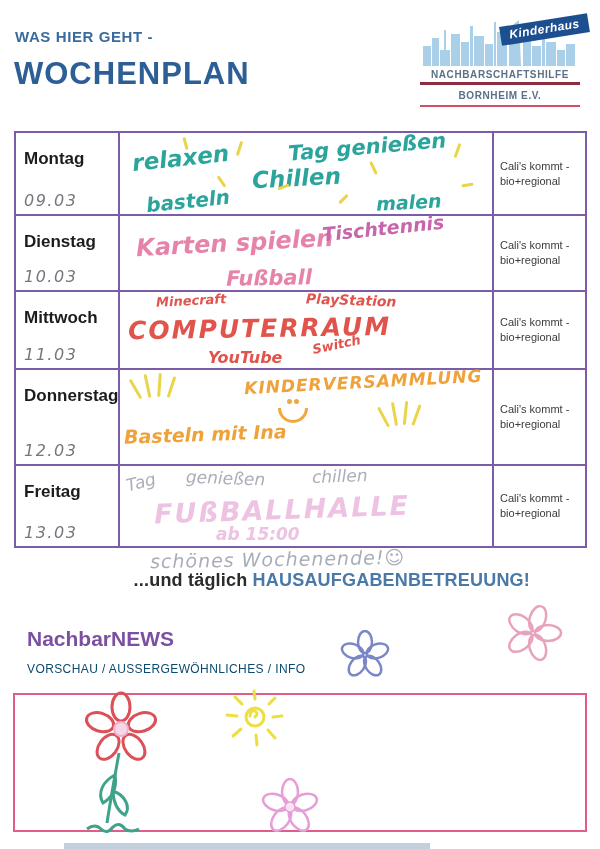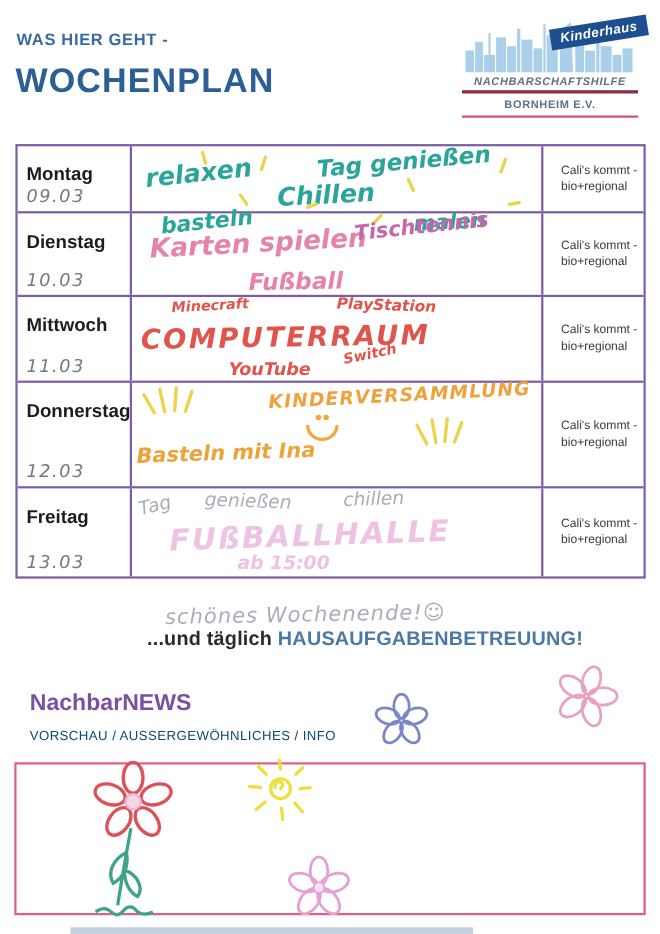--- a/index.html
+++ b/index.html
@@ -15,43 +15,43 @@
   .title{position:absolute;left:14px;top:56px;font-size:31px;font-weight:bold;
     color:#2d5f97;letter-spacing:1px;}
 
   .logo{position:absolute;left:420px;top:16px;width:160px;}
   .logo-sky{display:block;margin:0 auto;}
   .logo-badge{position:absolute;left:80px;top:4px;background:#1d4f90;color:#fff;
     font-style:italic;font-weight:bold;font-size:12px;padding:2px 9px 3px;
     transform:rotate(-9deg);letter-spacing:.5px;}
   .org-line{font-size:10px;font-weight:bold;color:#5a7187;text-align:center;
     letter-spacing:.6px;}
-  .org-line.l1{margin-top:3px;font-style:italic;}
+  .org-line.l1{margin-top:3px;}
   .org-rule1{height:3px;background:#8c2e3f;margin-top:2px;}
   .org-line.l2{margin-top:5px;}
   .org-rule2{height:2px;background:#d25068;margin-top:4px;}
 
   
   .schedule{position:absolute;left:14px;top:131px;width:573px;
     border:2px solid #7b5ca6;background:#fff;}
   .s-row{display:grid;grid-template-columns:104px 1fr 91px;border-bottom:2px solid #7b5ca6;}
   .s-row:last-child{border-bottom:none;}
-  .s-row:nth-child(1){height:61px;}
+  .s-row:nth-child(1){height:83px;}
   .s-row:nth-child(2){height:76px;}
   .s-row:nth-child(3){height:78px;}
   .s-row:nth-child(4){height:96px;}
   .s-row:nth-child(5){height:80px;}
   .day-cell{border-right:2px solid #7b5ca6;position:relative;
     display:flex;flex-direction:column;justify-content:space-between;
     padding:16px 4px 4px 8px;}
   .day{font-size:17px;font-weight:bold;color:#1c1c1c;}
   .date{font-size:16px;color:#74777e;letter-spacing:1.5px;}
   .act-cell{border-right:2px solid #7b5ca6;position:relative;overflow:visible;}
   .note-cell{display:flex;flex-direction:column;justify-content:center;
-    padding-left:16px;font-size:11px;color:#3b3b3b;line-height:1.35;}
+    padding-left:6px;font-size:11px;color:#3b3b3b;line-height:1.35;}
 
   .hand{font-family:"DejaVu Sans",sans-serif;font-style:italic;}
   .act{position:absolute;white-space:nowrap;font-weight:bold;}
 
   
   .m1{left:12px;top:12px;font-size:23px;transform:rotate(-6deg);}
   .m2{left:168px;top:2px;font-size:21px;transform:rotate(-5deg);}
   .m3{left:132px;top:32px;font-size:23px;transform:rotate(-3deg);}
   .m4{left:26px;top:56px;font-size:20px;transform:rotate(-6deg);}
   .m5{left:256px;top:58px;font-size:19px;transform:rotate(-3deg);}

